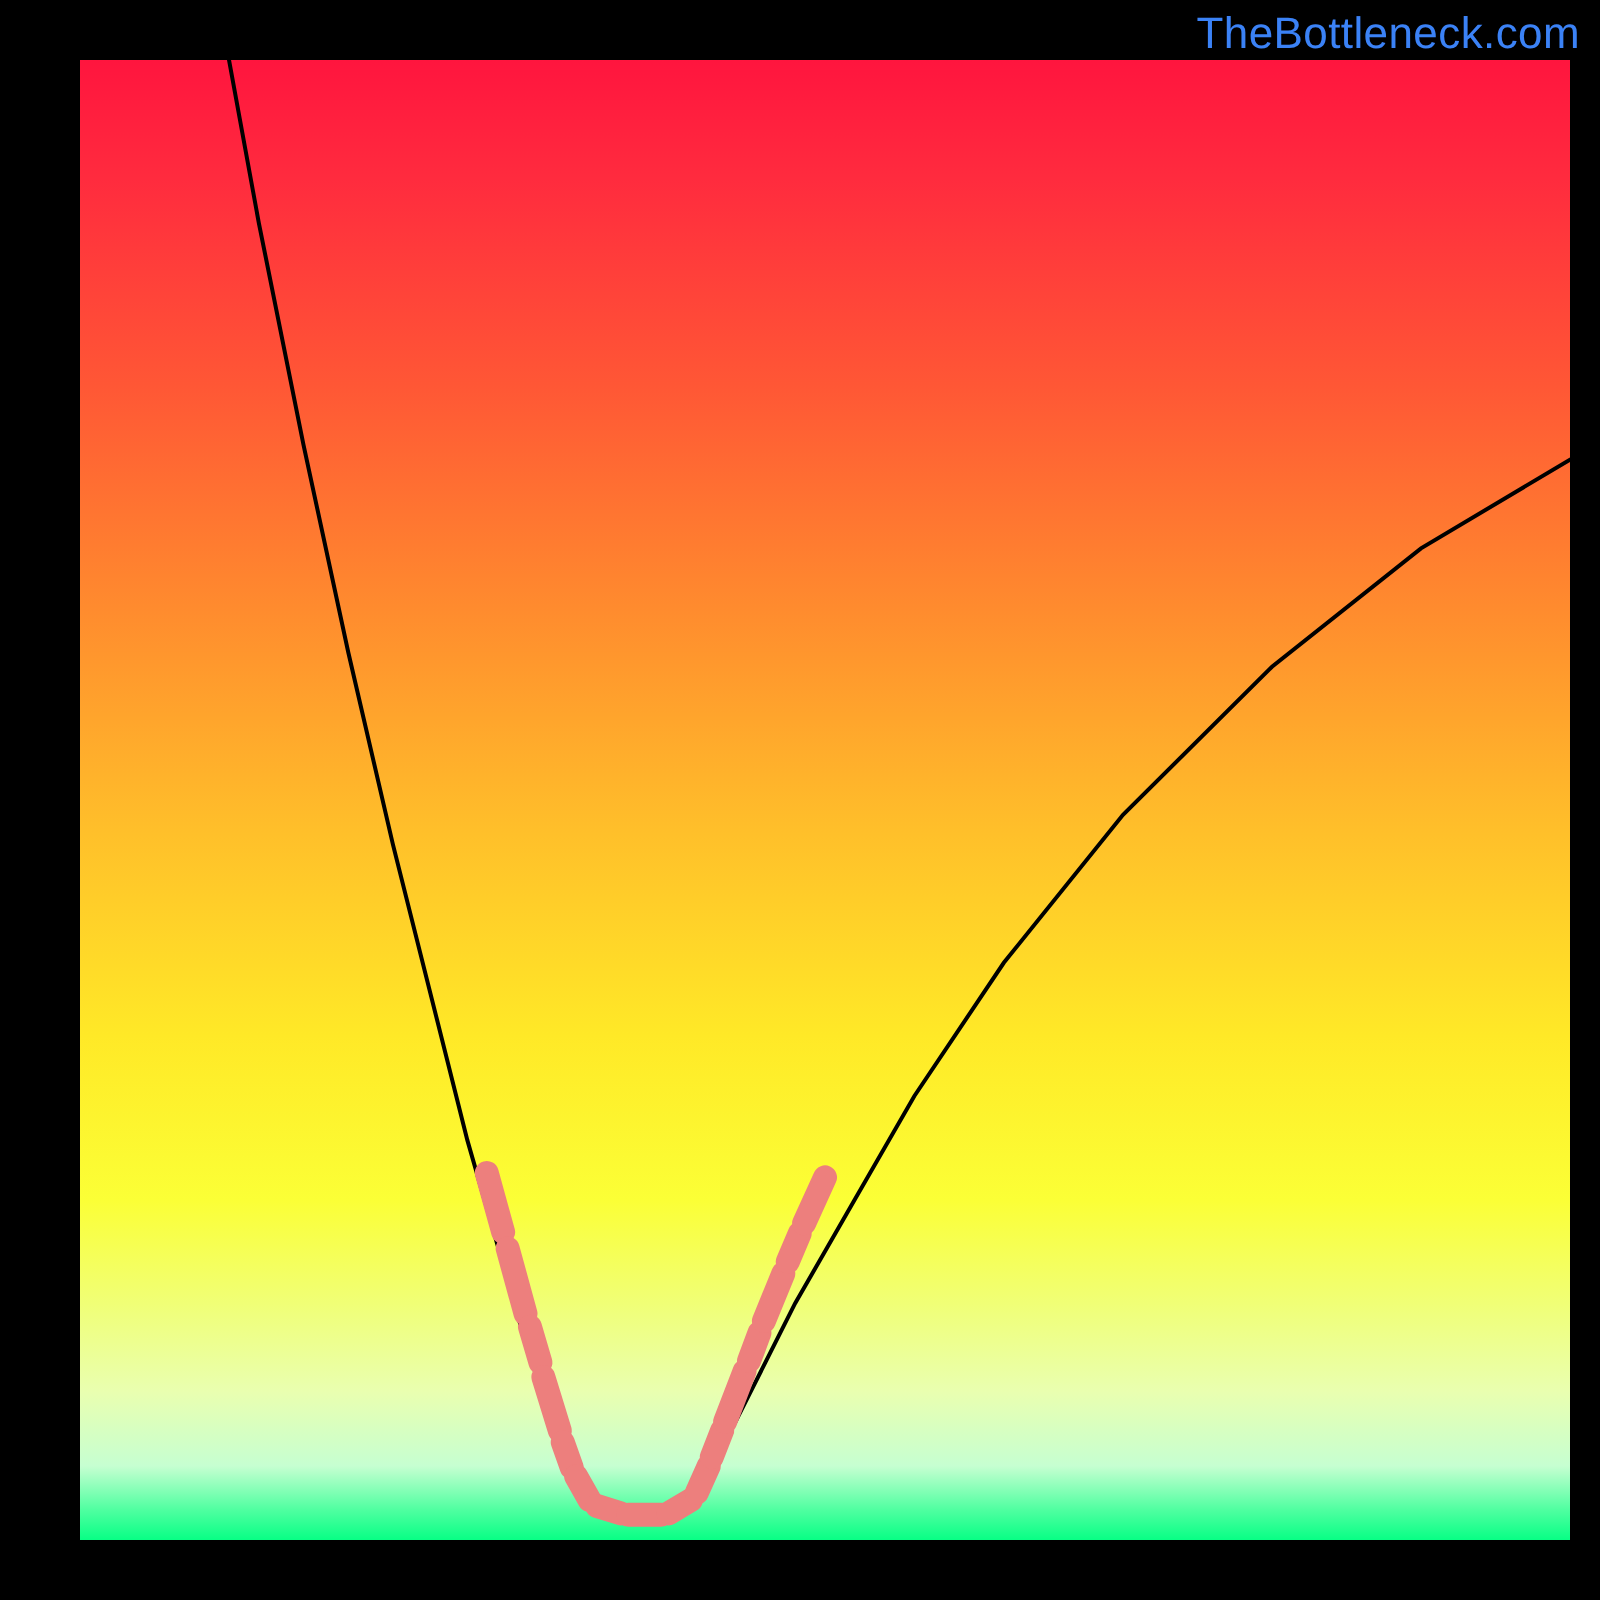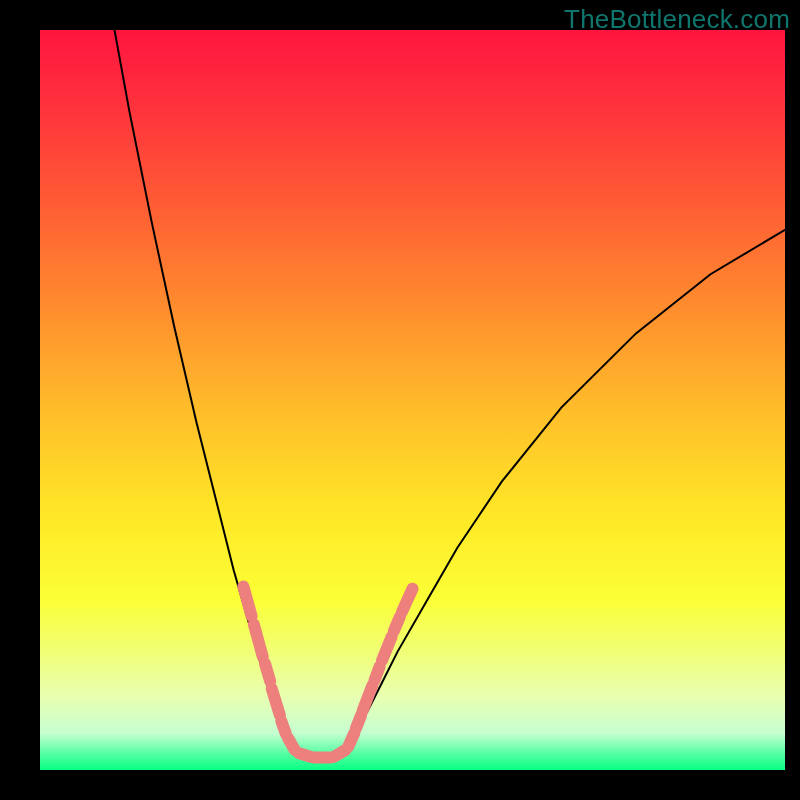--- a/index.html
+++ b/index.html
@@ -37,22 +37,22 @@
       #e9ffb0 90%,
       #c6ffd1 95%,
       #4effa0 98%,
       #08ff85 100%
     );
   }
   .attribution {
     position: absolute;
     top: 4px;
     right: 10px;
-    color: #0f766e;
-    font-size: 26px;
+    color: #3b82f6;
+    font-size: 22px;
     font-weight: 400;
     letter-spacing: 0.2px;
   }
   svg.curves {
     position: absolute;
     left: 0;
     top: 0;
     width: 745px;
     height: 740px;
   }

